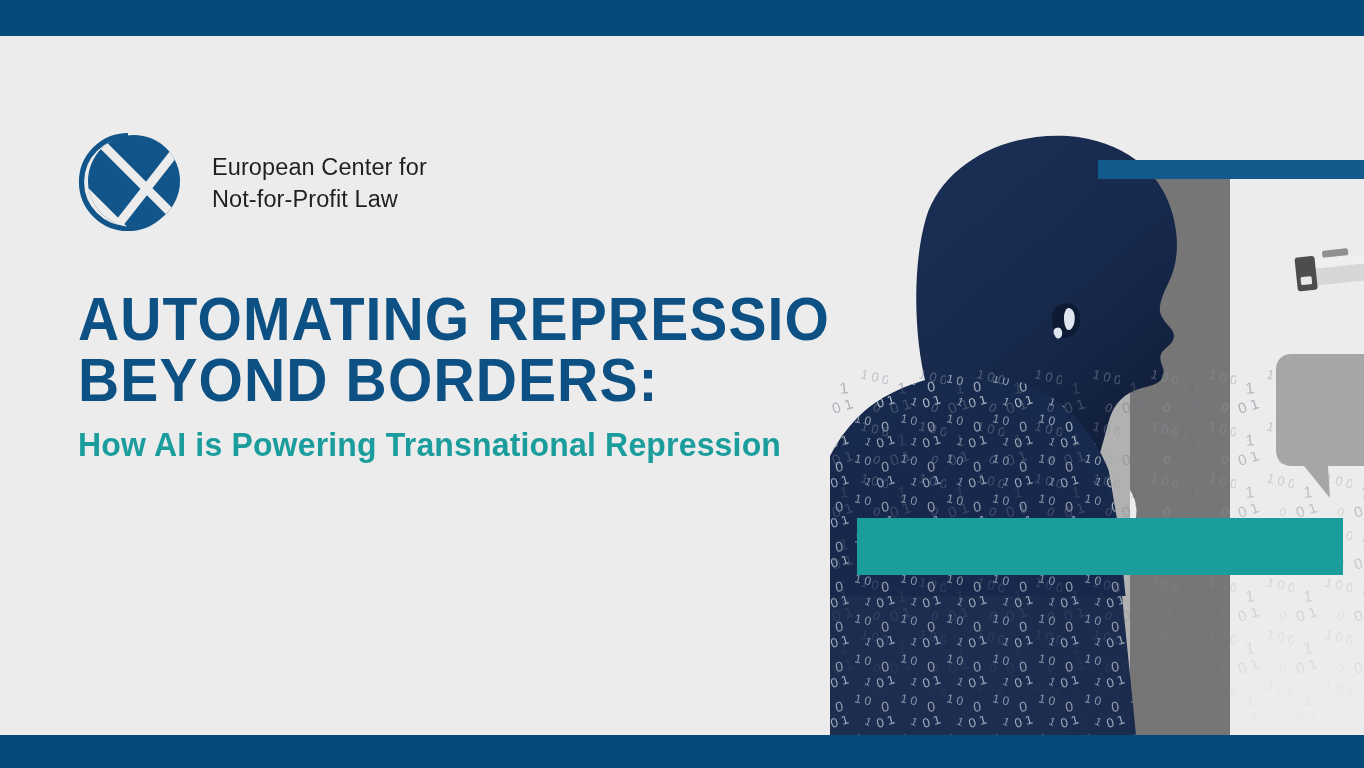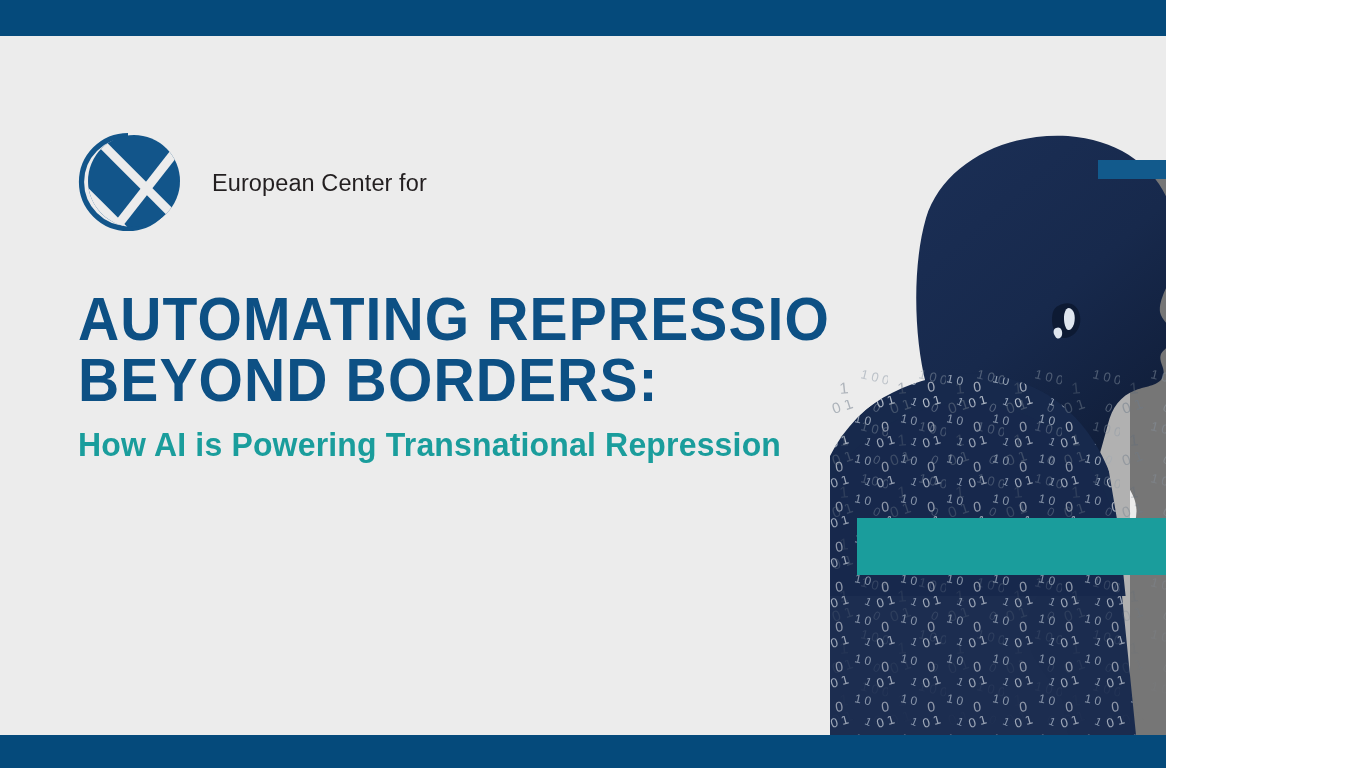--- a/index.html
+++ b/index.html
@@ -7,21 +7,21 @@
     margin: 0;
     padding: 0;
     background: #ffffff;
   }
   body {
     font-family: "Liberation Sans", sans-serif;
   }
 
   .poster {
     position: relative;
-    width: 1166px;
+    width: 1364px;
     height: 768px;
     background: #ececec;
     overflow: hidden;
   }
 
   
   .bar-top {
     position: absolute;
     left: 0; top: 0;
     width: 1364px; height: 36px;
@@ -145,20 +145,21 @@
 
         <line x1="14" y1="4" x2="110" y2="100" stroke-width="9"></line>
 
         <line x1="112" y1="12" x2="40" y2="104" stroke-width="9"></line>
 
         <line x1="6" y1="60" x2="62" y2="116" stroke-width="9"></line>
       </g>
     </svg>
     <div class="logo-words">
       <div>European Center for</div>
+      <div>Not-for-Profit Law</div>
     </div>
   </div>
 
   <div class="headline-block">
     <h1 class="headline">
       <span>AUTOMATING REPRESSION</span>
       <span class="line2">BEYOND BORDERS:</span>
     </h1>
     <p class="subhead">How AI is Powering Transnational Repression</p>
   </div>

